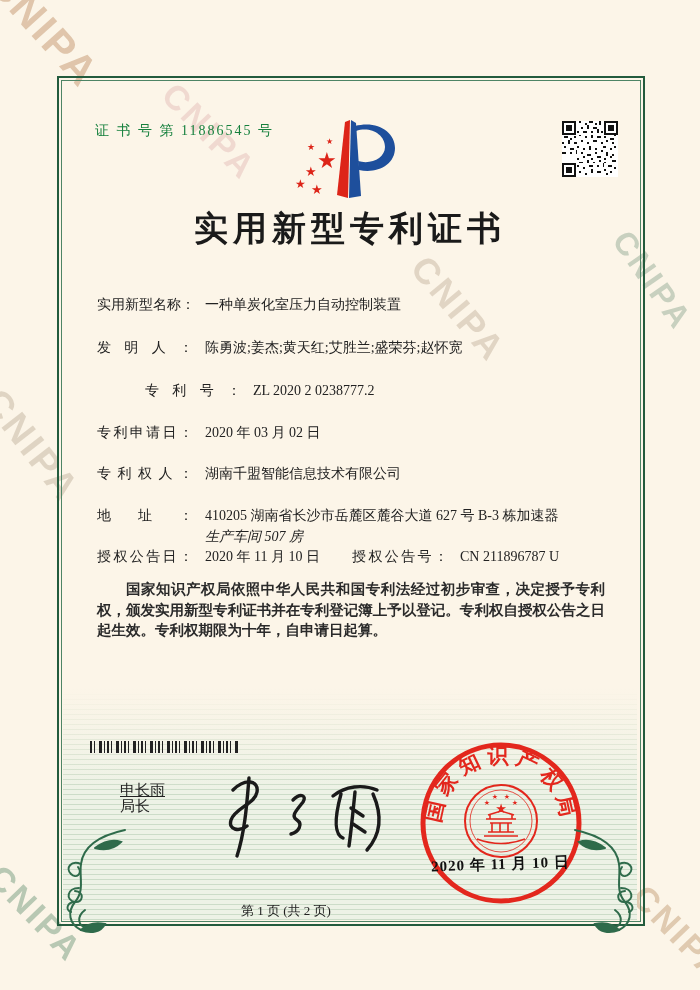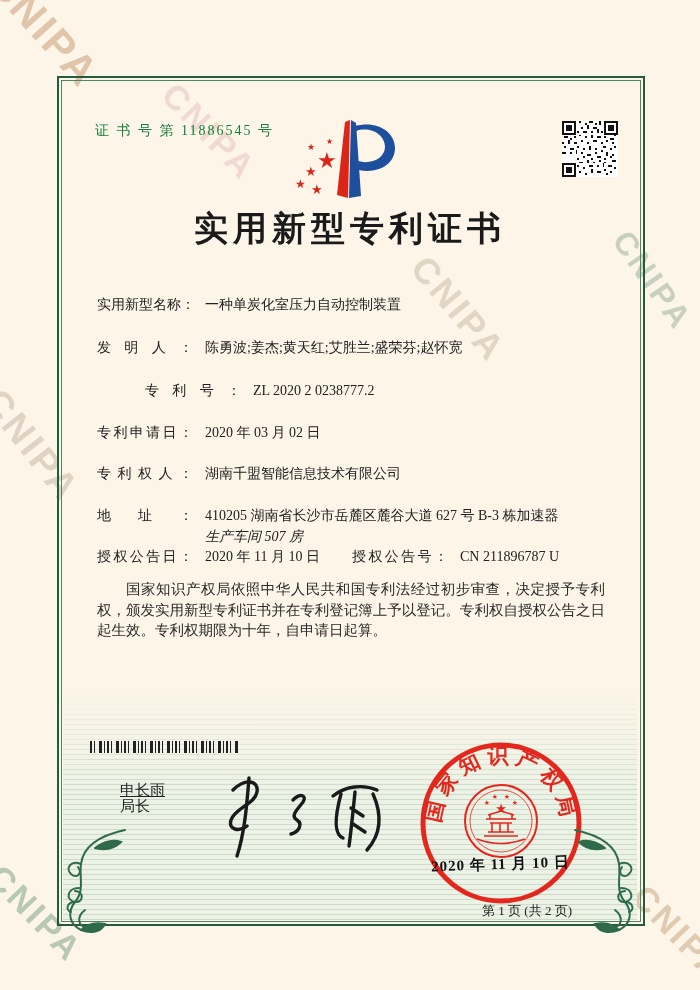--- a/index.html
+++ b/index.html
@@ -27,21 +27,21 @@
   .body-p{position:absolute;left:97px;width:508px;font-size:14.5px;line-height:20.5px;
           text-align:justify;text-indent:2em;color:#2a2a2a;}
   .barcode{position:absolute;left:90px;top:741px;width:150px;height:12px;z-index:3;
            background-image:repeating-linear-gradient(90deg,#222 0 2px,transparent 2px 4px,
              #222 4px 5px,transparent 5px 9px,#222 9px 12px,transparent 12px 14px,
              #222 14px 15px,transparent 15px 17px);}
   .signoff{position:absolute;left:120px;font-size:15px;color:#222;
            font-family:"Liberation Sans","DejaVu Sans",sans-serif;}
   .seal-date{position:absolute;left:428px;top:855px;width:145px;text-align:center;z-index:5;
              font-size:15px;font-weight:bold;color:#111;transform:rotate(-2deg);letter-spacing:1px;}
-  .page-ind{position:absolute;left:0;top:902px;width:572px;text-align:right;font-size:13px;z-index:3;}
+  .page-ind{position:absolute;left:0;top:902px;width:572px;text-align:center;font-size:13px;z-index:3;}
   .cont-note{position:absolute;left:0;top:941px;width:700px;text-align:center;font-size:15px;
              letter-spacing:3px;color:#333;}
   .flourish{position:absolute;z-index:5;}
   svg text.lstar{font-family:"DejaVu Sans",sans-serif;}
 </style>
 </head>
 <body>
 
 <div class="page">
 
@@ -137,21 +137,21 @@
     <div class="field" style="top:528px;left:205px;font-style:italic;">
       <span>生产车间 507 房</span>
     </div>
     <div class="field" style="top:548px;">
       <span class="flabel">授权公告日：</span><span class="fvalue">2020 年 11 月 10 日</span>
     </div>
     <div class="field" style="top:548px;left:352px;">
       <span class="flabel">授权公告号：</span><span class="fvalue">CN 211896787 U</span>
     </div>
 
-    <div class="body-p" style="top:579px;">国家知识产权局依照中华人民共和国专利法经过初步审查，决定授予专利权，颁发实用新型专利证书并在专利登记簿上予以登记。专利权自授权公告之日起生效。专利权期限为十年，自申请日起算。</div>
+    <div class="body-p" style="top:579px;font-weight:bold;">国家知识产权局依照中华人民共和国专利法经过初步审查，决定授予专利权，颁发实用新型专利证书并在专利登记簿上予以登记。专利权自授权公告之日起生效。专利权期限为十年，自申请日起算。</div>
 
     <div class="barcode"></div>
 
     <div class="signoff" style="top:797px;">局长</div>
     <div class="signoff" style="top:781px;text-decoration:underline;">申长雨</div>
 
     <svg style="position:absolute;left:205px;top:772px;" width="200" height="92" viewBox="0 0 200 92">
       <g stroke="#1a1a1a" stroke-width="3.4" fill="none" stroke-linecap="round" stroke-linejoin="round">
         <path d="M28,18 C40,6 54,8 52,20 C50,32 30,36 26,48 C23,58 34,60 42,54"></path>
         <path d="M44,6 C42,30 40,60 32,84"></path>

